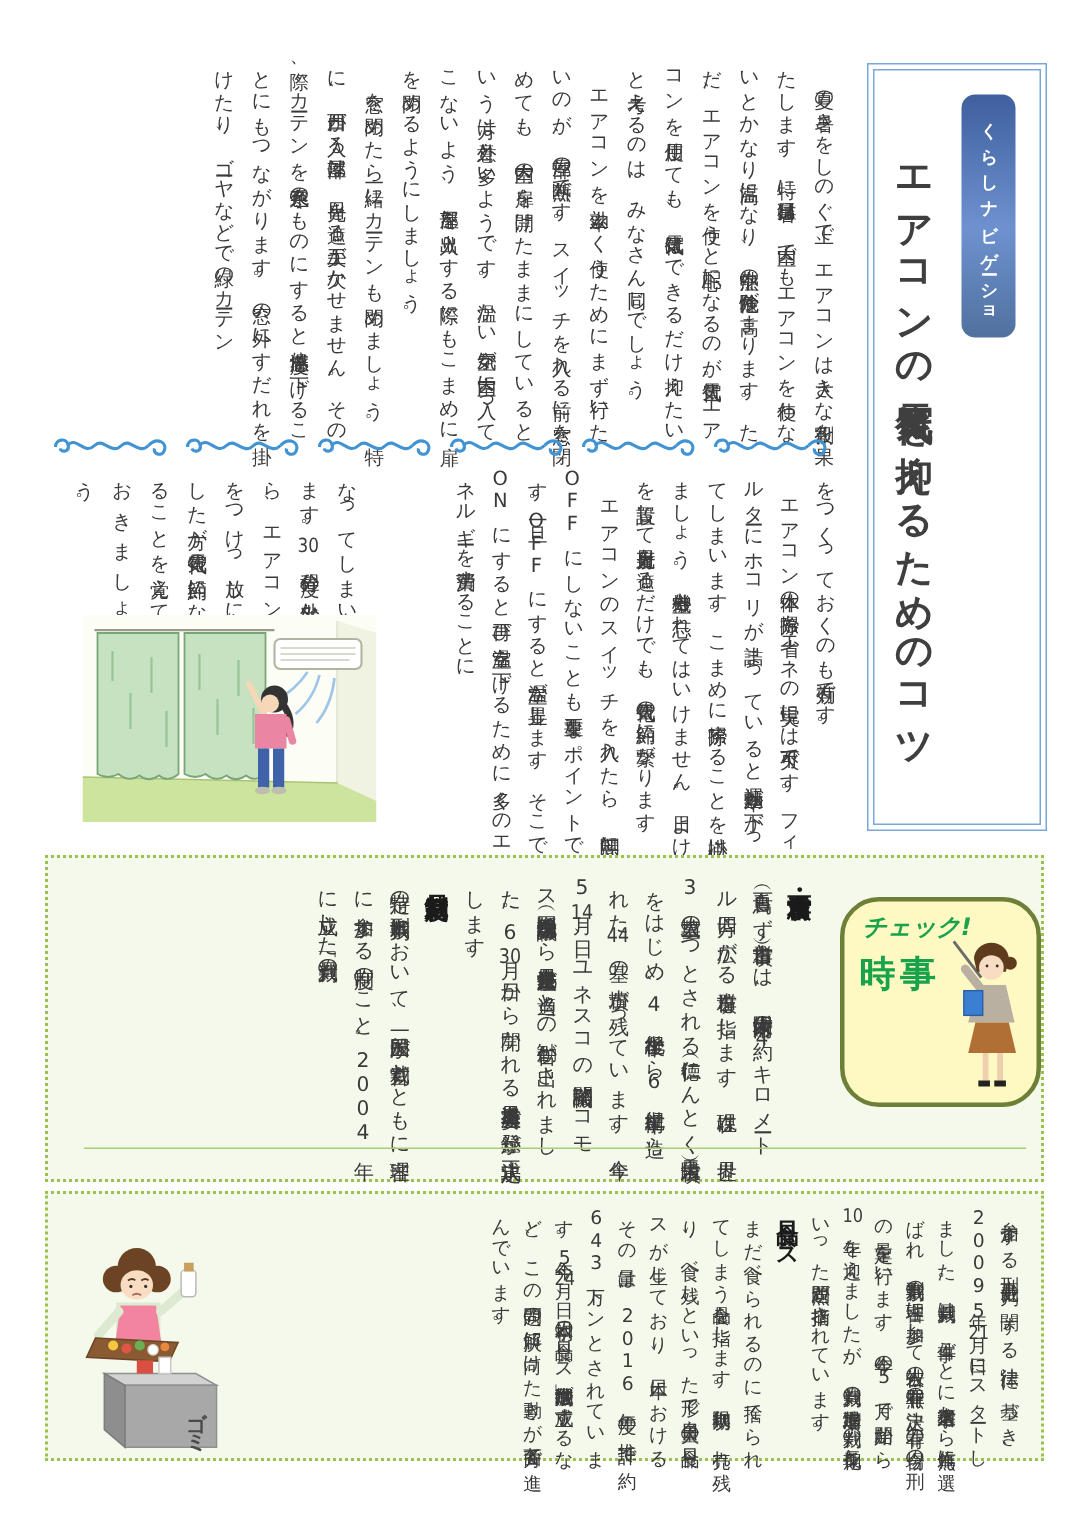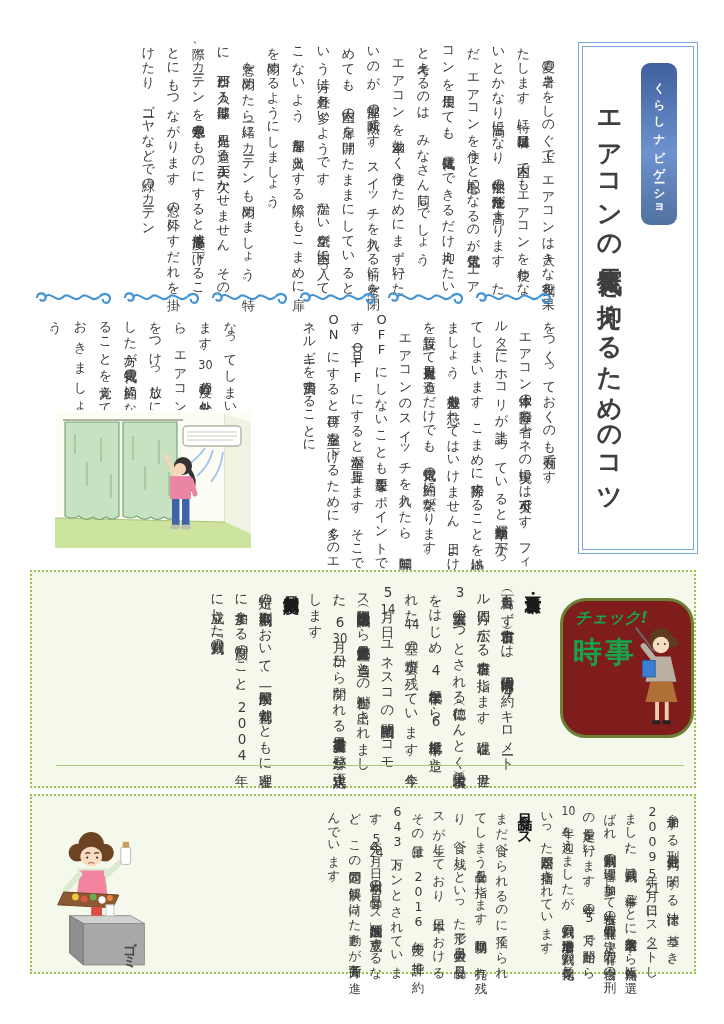--- a/index.html
+++ b/index.html
@@ -37,24 +37,24 @@
   #jiji-box{top:570px;height:218px;}
   #bottom-box{top:794px;height:180px;}
   .jiji-rule{position:absolute;left:24px;right:10px;bottom:20px;border-top:1.5px solid #a9cc77;}
 
   .jiji-flow{position:absolute;top:12px;right:148px;height:180px;font-size:13.5px;line-height:24px;}
   .jiji-flow h3.vhead{font-size:16px;line-height:26px;}
   .bottom-flow{position:absolute;top:8px;right:10px;height:168px;font-size:12.5px;line-height:21px;}
   .bottom-flow h3.vhead{font-size:15px;line-height:24px;}
 
   
-  .logo-box{position:absolute;left:528px;top:26px;width:134px;height:140px;background:#7f1d1d;
+  .logo-box{position:absolute;left:528px;top:26px;width:134px;height:140px;background:#fef9c3;
             border:3px solid #6e7f37;border-radius:26px;box-sizing:border-box;}
   .check{position:absolute;left:12px;top:7px;font-style:italic;font-weight:bold;font-size:16px;color:#17a24b;}
-  .word1{position:absolute;left:10px;top:32px;font-size:29px;font-weight:bold;color:#17a24b;letter-spacing:3px;}
+  .word1{position:absolute;left:10px;top:32px;font-size:24px;font-weight:bold;color:#17a24b;letter-spacing:3px;}
   .word2{position:absolute;left:2px;top:86px;font-size:29px;font-weight:bold;color:#17a24b;}
   .teacher{position:absolute;right:3px;top:14px;width:58px;height:118px;}
   .trash{position:absolute;left:8px;top:24px;width:128px;height:150px;}
 </style>
 </head>
 <body>
 
 <div class="page">
 
   <div class="title-box">

